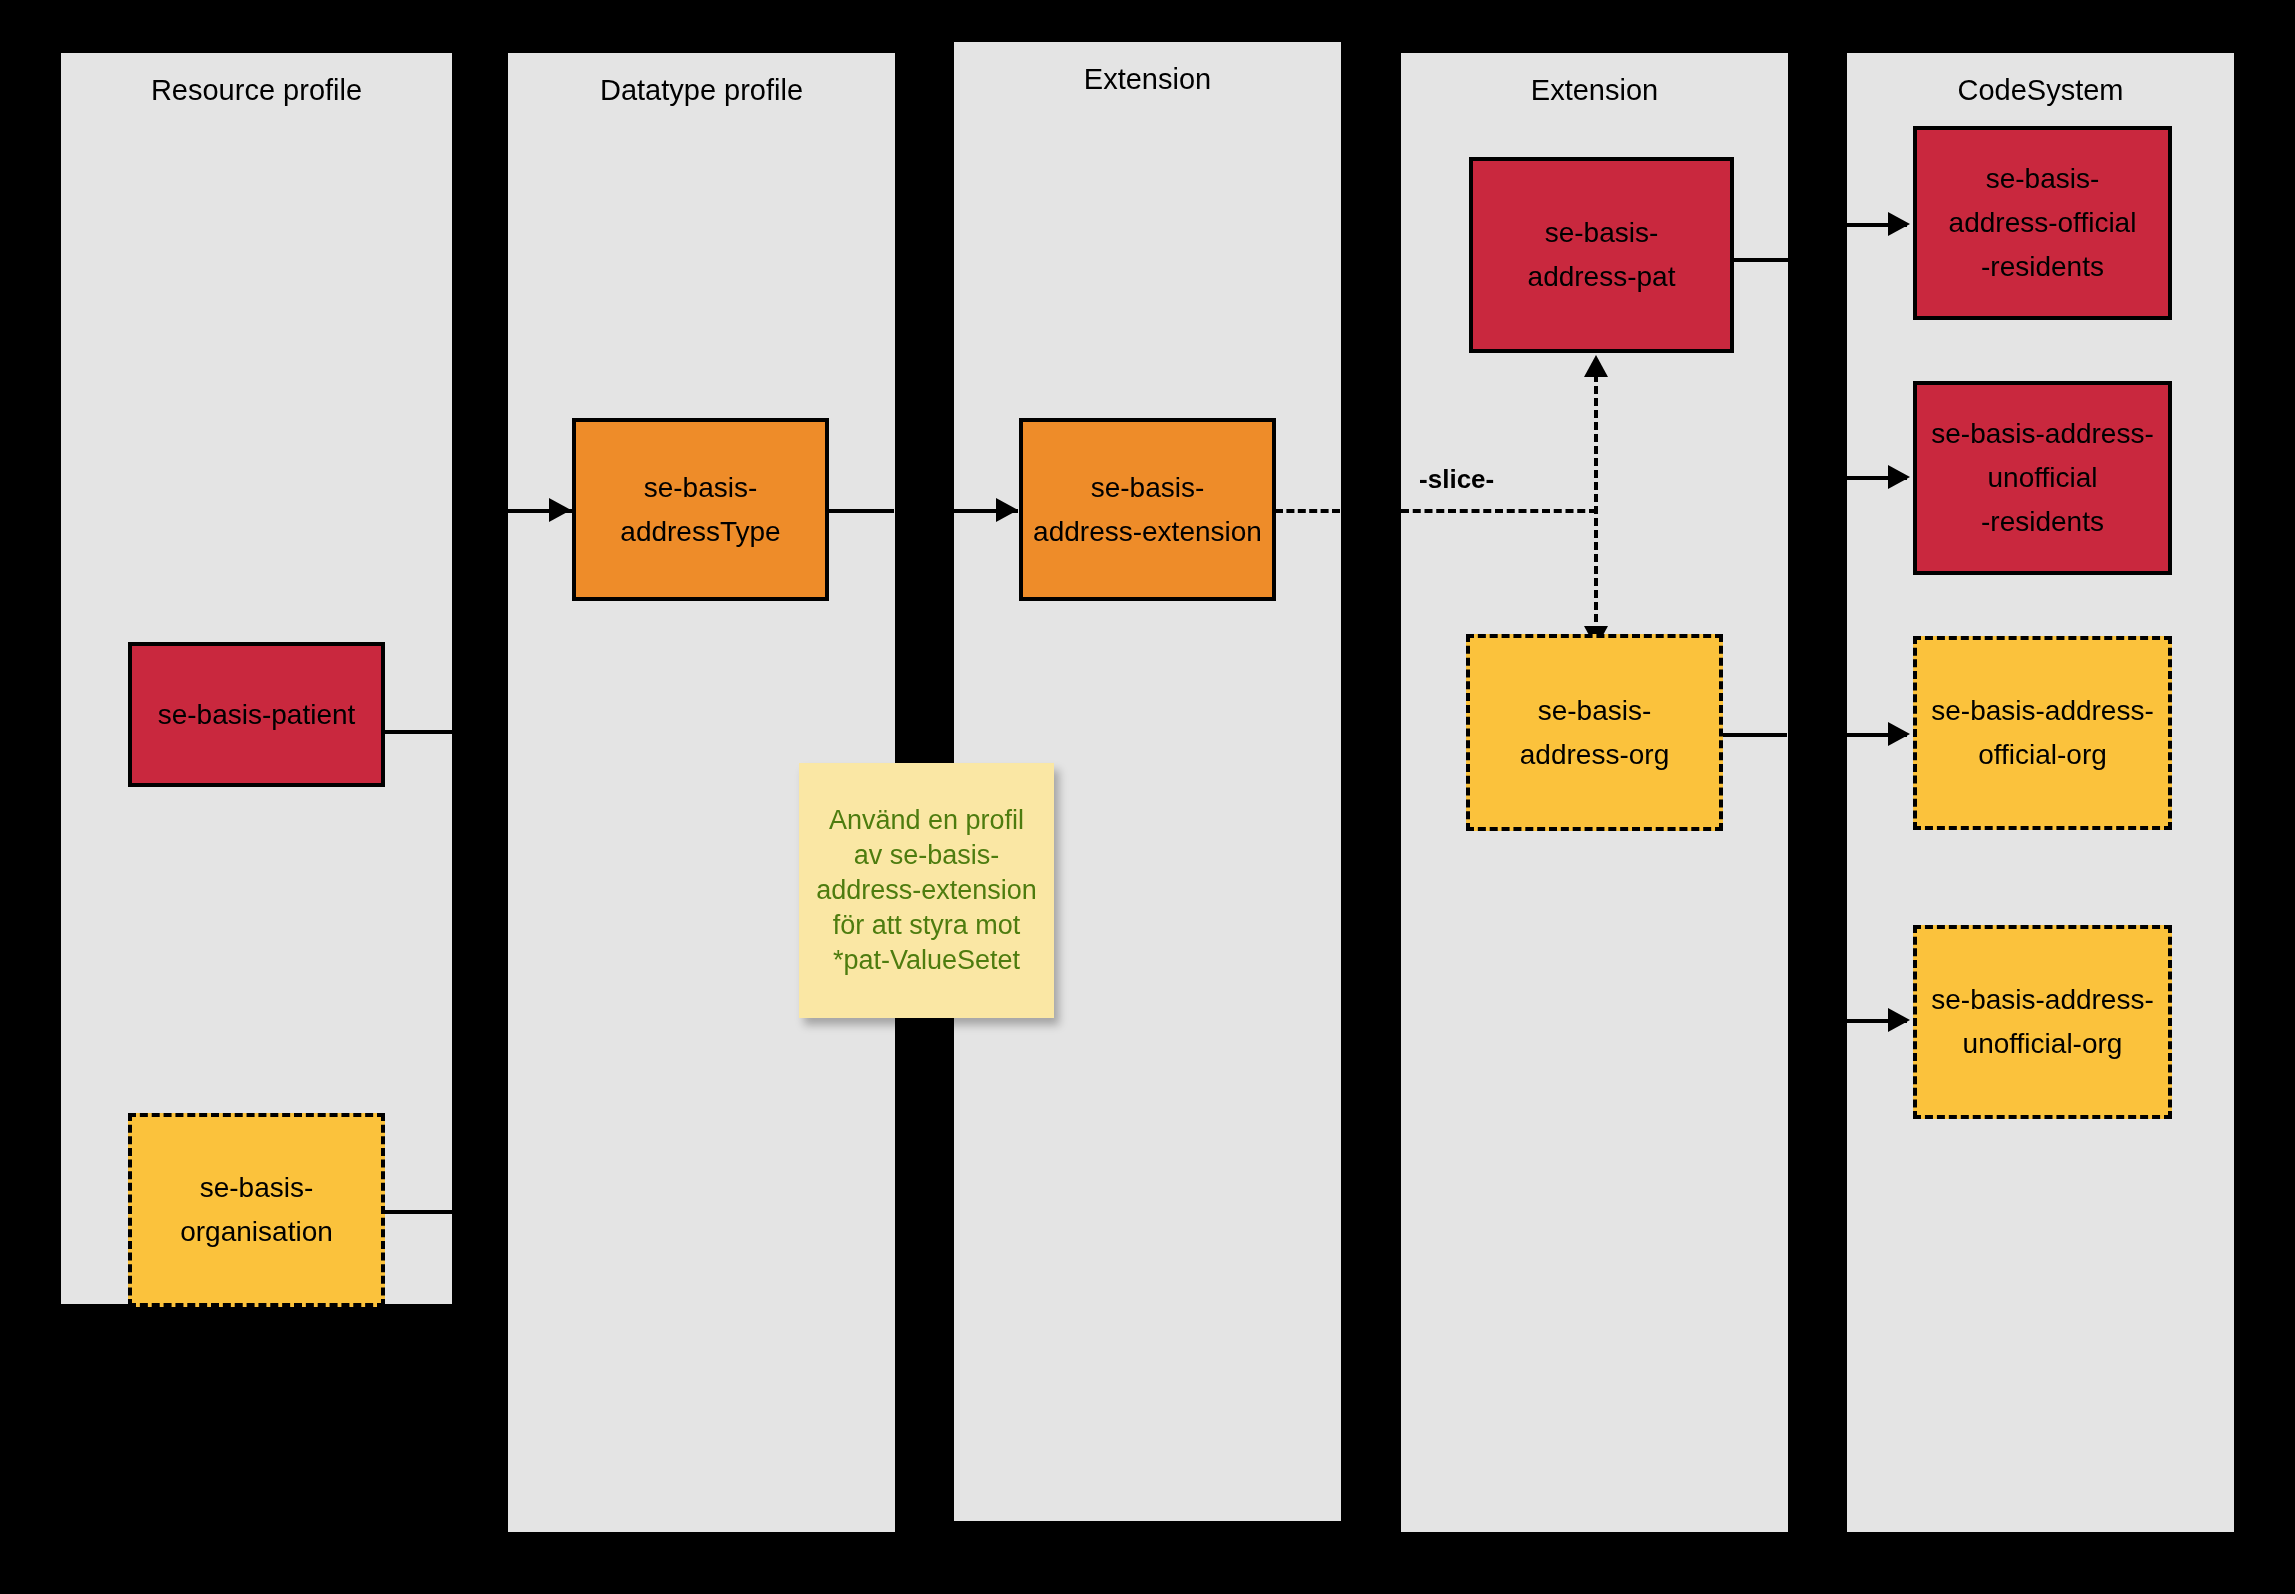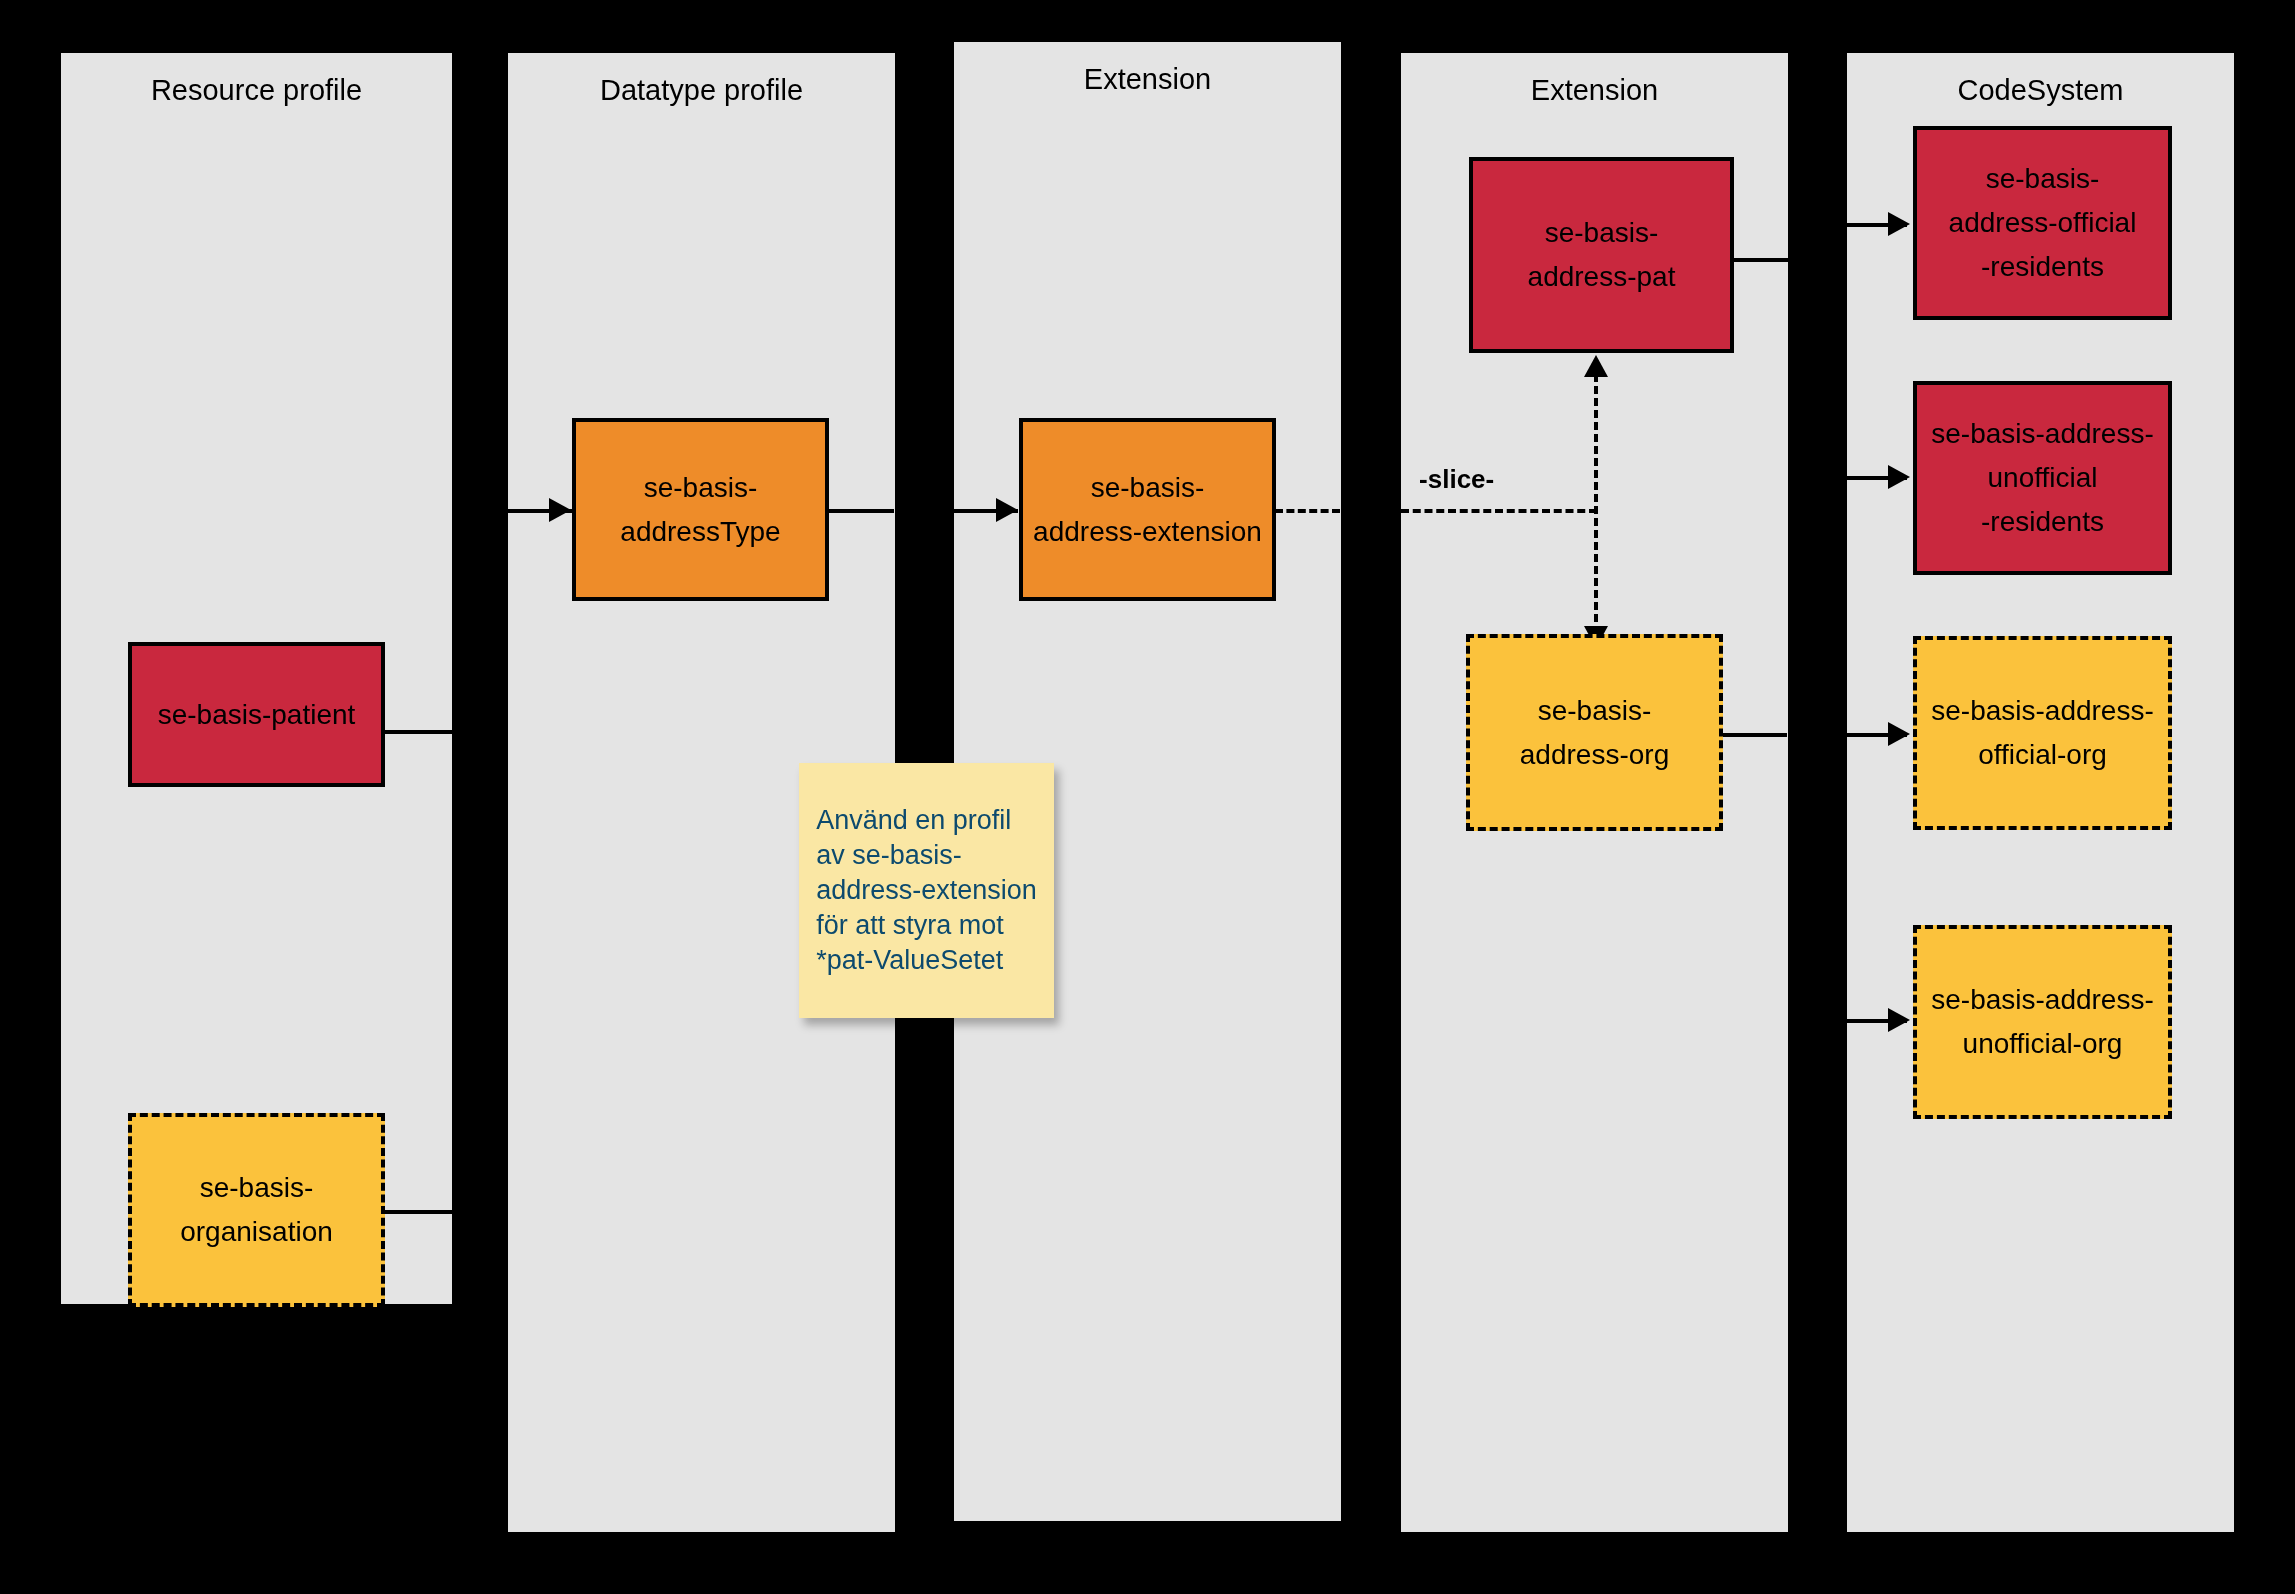--- a/index.html
+++ b/index.html
@@ -54,24 +54,24 @@
     border: 4.3px dashed #000000;
   }
   .node.red   { background: #C9283E; }
   .node.orange{ background: #EE8C29; }
   .node.yellow{ background: #FBC23C; }
 
   .sticky {
     position: absolute;
     box-sizing: border-box;
     background: #FAE7A4;
-    color: #0c4a6e;
+    color: #4d7c0f;
     font-size: 27px;
     line-height: 35px;
-    text-align: left;
+    text-align: center;
     display: flex;
     align-items: center;
     justify-content: center;
     padding: 5.1px 3.4px;
     box-shadow: 5.1px 6.8px 8.5px rgba(0,0,0,0.28);
     z-index: 40;
   }
   .sticky span { display: block; white-space: pre-line; }
   .hline {
     position: absolute;

